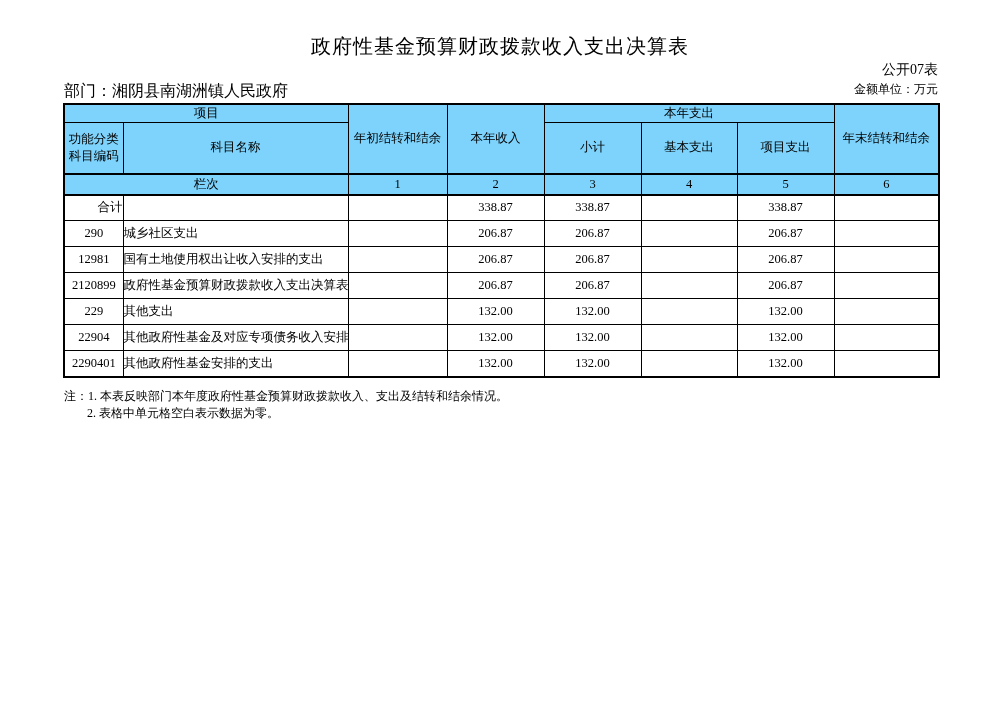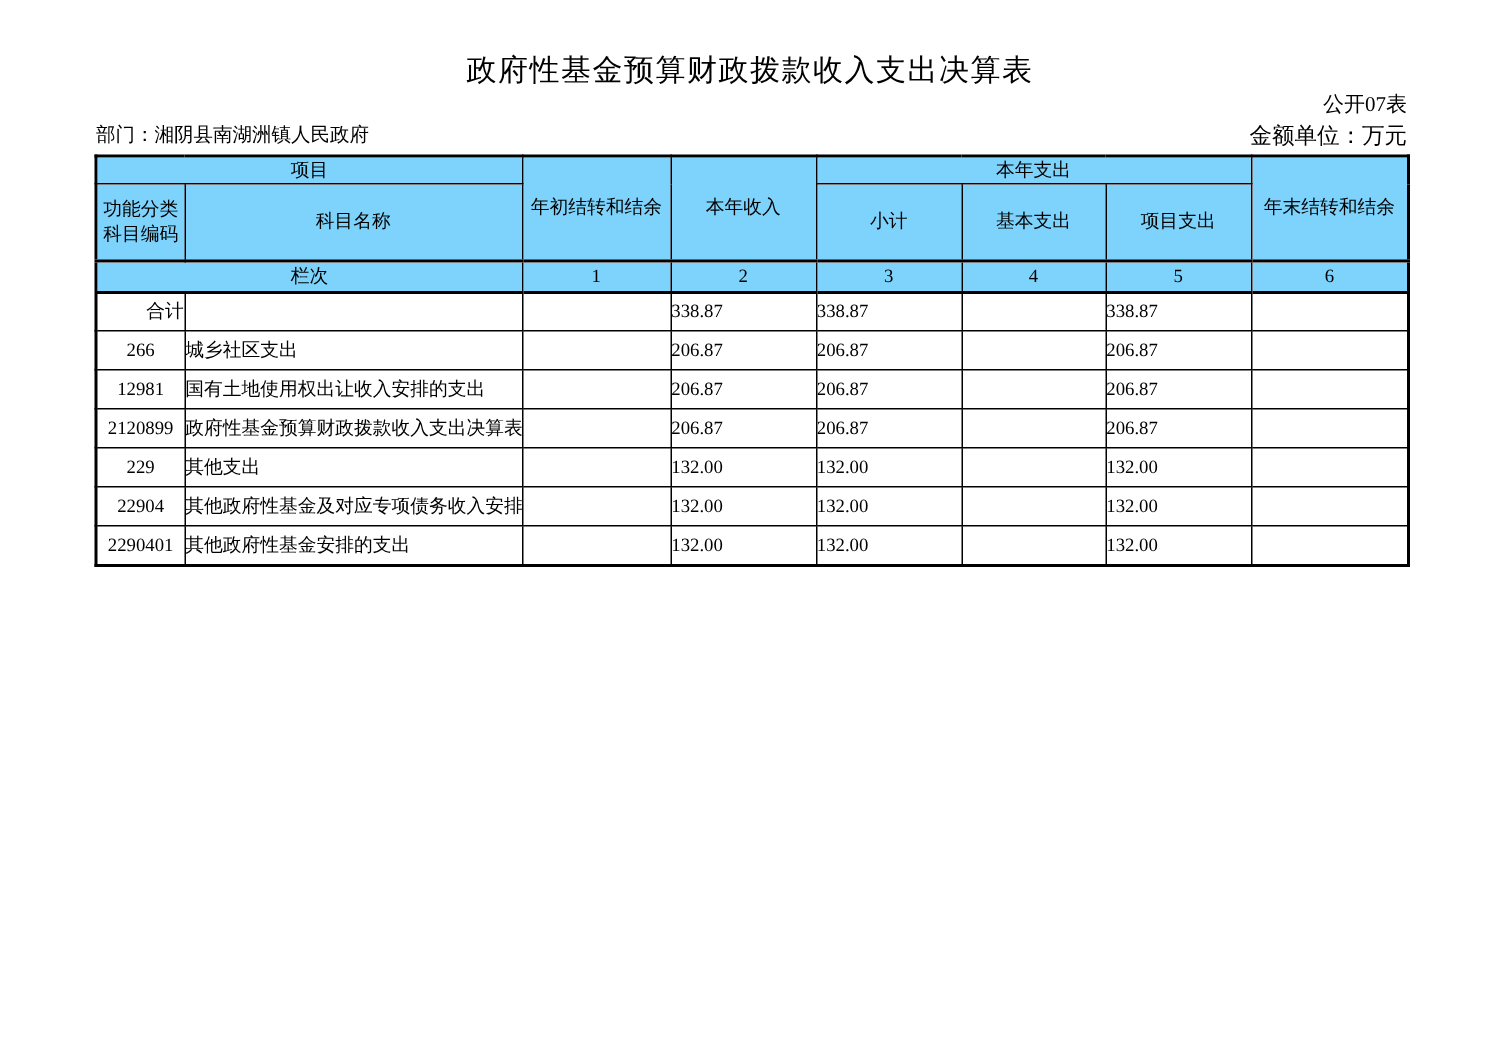--- a/index.html
+++ b/index.html
@@ -34,27 +34,27 @@
   .form-code {
     position: absolute;
     top: 61px;
     right: 62px;
     font-size: 14px;
   }
   .department {
     position: absolute;
     top: 81px;
     left: 64px;
-    font-size: 13px;
+    font-size: 16px;
   }
   .unit {
     position: absolute;
     top: 81px;
     right: 62px;
-    font-size: 15px;
+    font-size: 12px;
   }
   table.budget {
     position: absolute;
     top: 103px;
     left: 63px;
     width: 875px;
     border-collapse: collapse;
     table-layout: fixed;
     border: 2px solid #000000;
   }
@@ -80,21 +80,21 @@
   }
   tbody tr { height: 26px; }
   td.code { text-align: center; white-space: nowrap; }
   td.code.total { text-align: right; padding-left: 3px; }
   td.name {
     text-align: left;
     padding-left: 3px;
     white-space: nowrap;
   }
   td.num {
-    text-align: left;
+    text-align: center;
     padding-right: 5px;
     white-space: nowrap;
   }
   .pre-wrap { white-space: pre-line; }
   .notes {
     position: absolute;
     top: 388px;
     left: 64px;
     font-size: 12px;
     line-height: 17px;
@@ -153,21 +153,21 @@
         <td class="code total">合计</td>
         <td class="name"></td>
         <td class="num"></td>
         <td class="num">338.87</td>
         <td class="num">338.87</td>
         <td class="num"></td>
         <td class="num">338.87</td>
         <td class="num"></td>
       </tr>
       <tr>
-        <td class="code">266</td>
+        <td class="code">290</td>
         <td class="name">城乡社区支出</td>
         <td class="num"></td>
         <td class="num">206.87</td>
         <td class="num">206.87</td>
         <td class="num"></td>
         <td class="num">206.87</td>
         <td class="num"></td>
       </tr>
       <tr>
         <td class="code">12981</td>
@@ -215,14 +215,18 @@
         <td class="num"></td>
         <td class="num">132.00</td>
         <td class="num">132.00</td>
         <td class="num"></td>
         <td class="num">132.00</td>
         <td class="num"></td>
       </tr>
     </tbody>
   </table>
 
+  <div class="notes">
+    <div class="note-line1">注：1. 本表反映部门本年度政府性基金预算财政拨款收入、支出及结转和结余情况。</div>
+    <div class="note-line2">2. 表格中单元格空白表示数据为零。</div>
+  </div>
 
 </div>
 
 </body></html>

